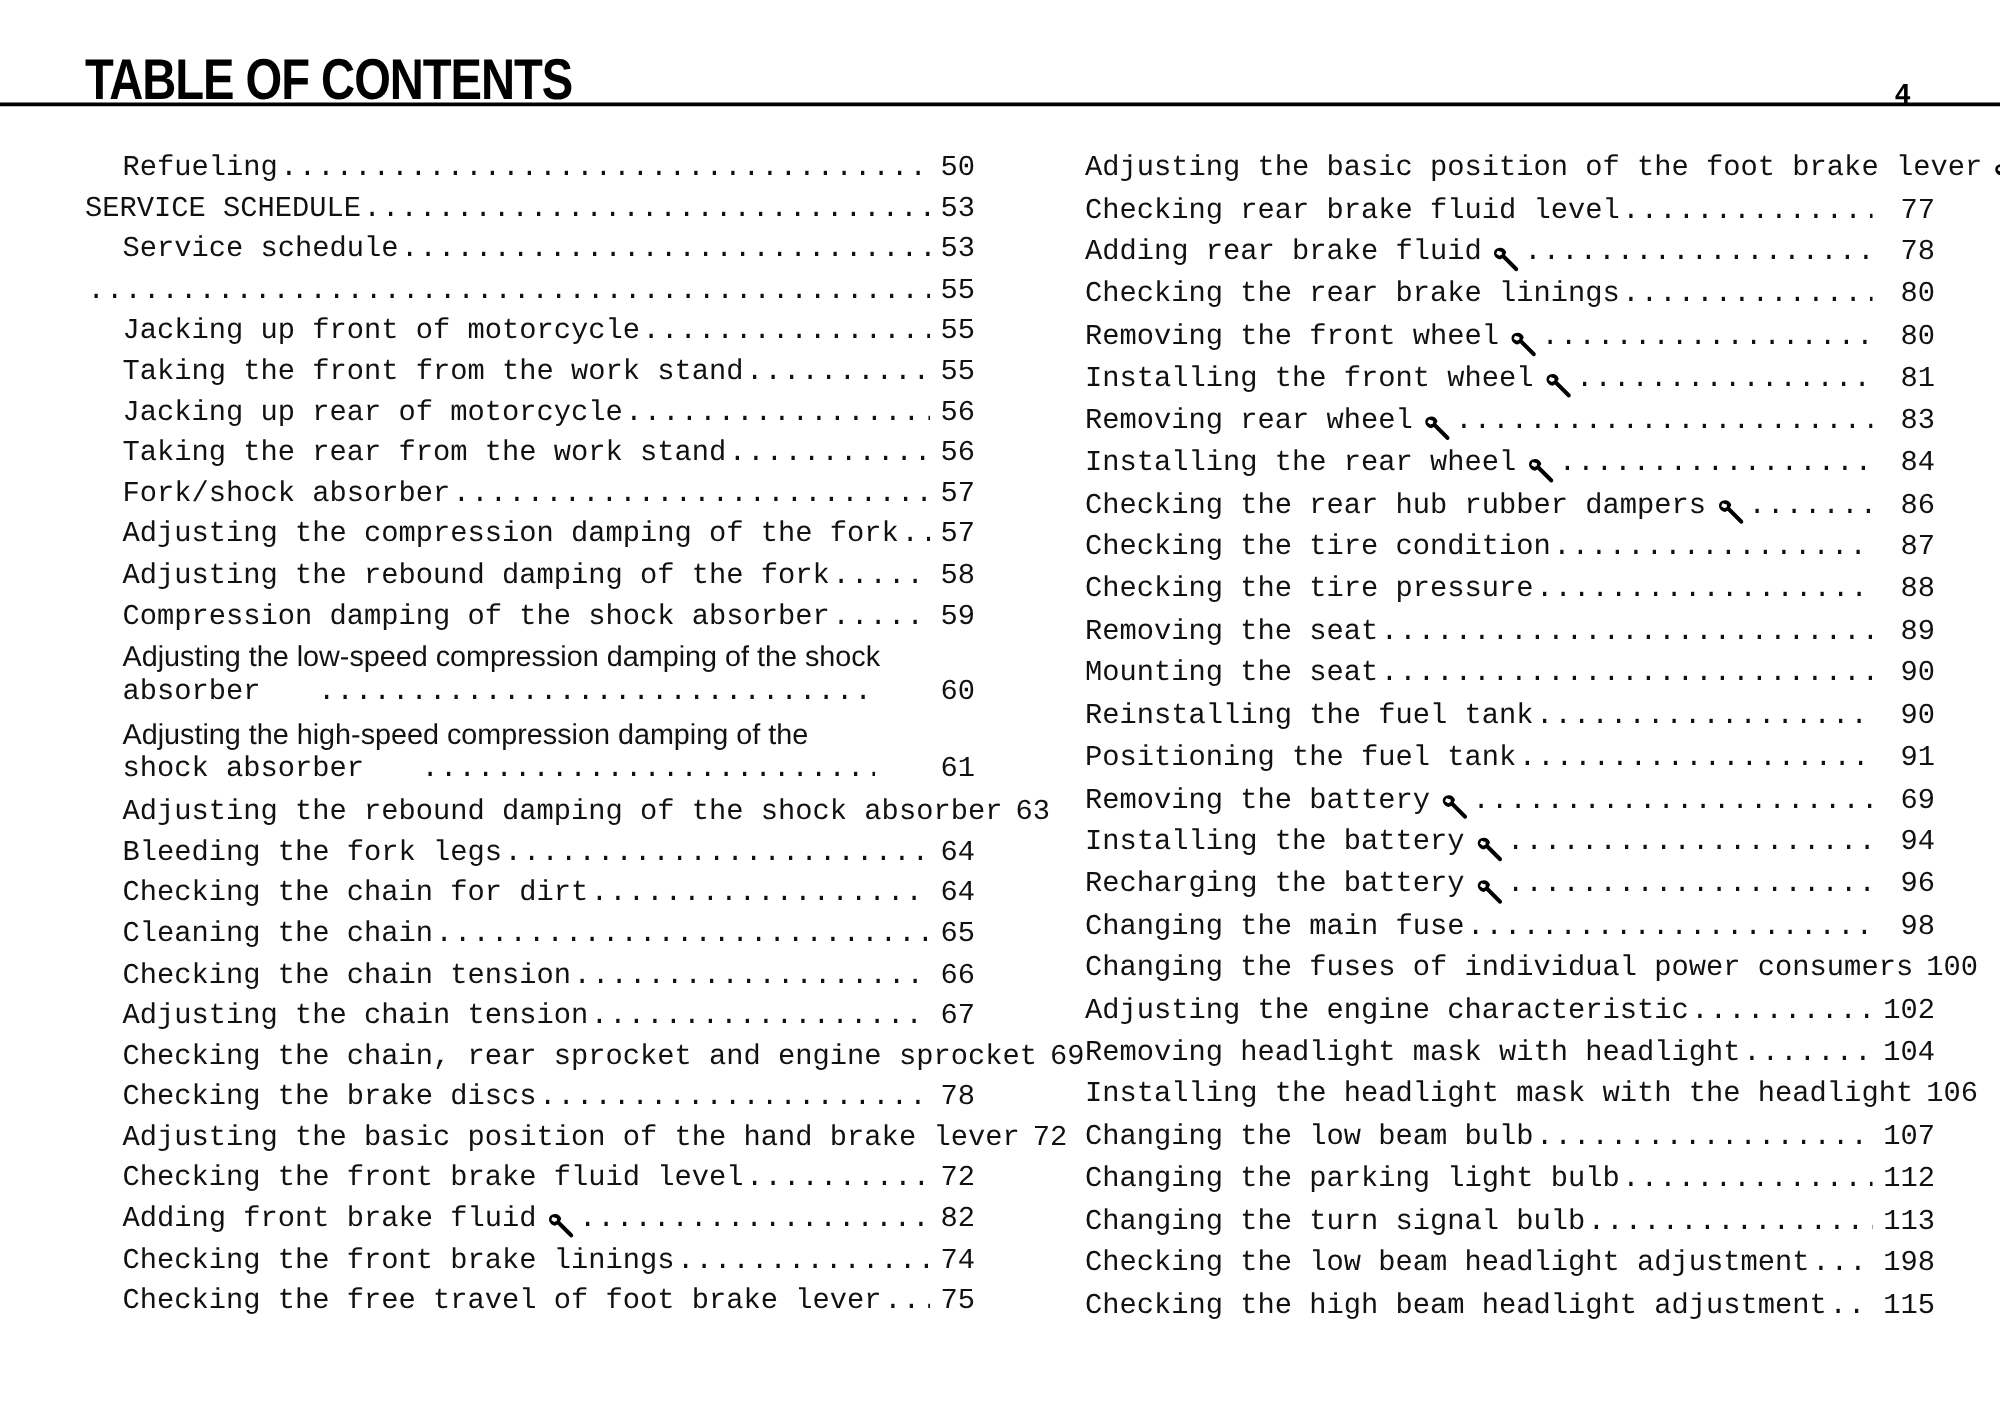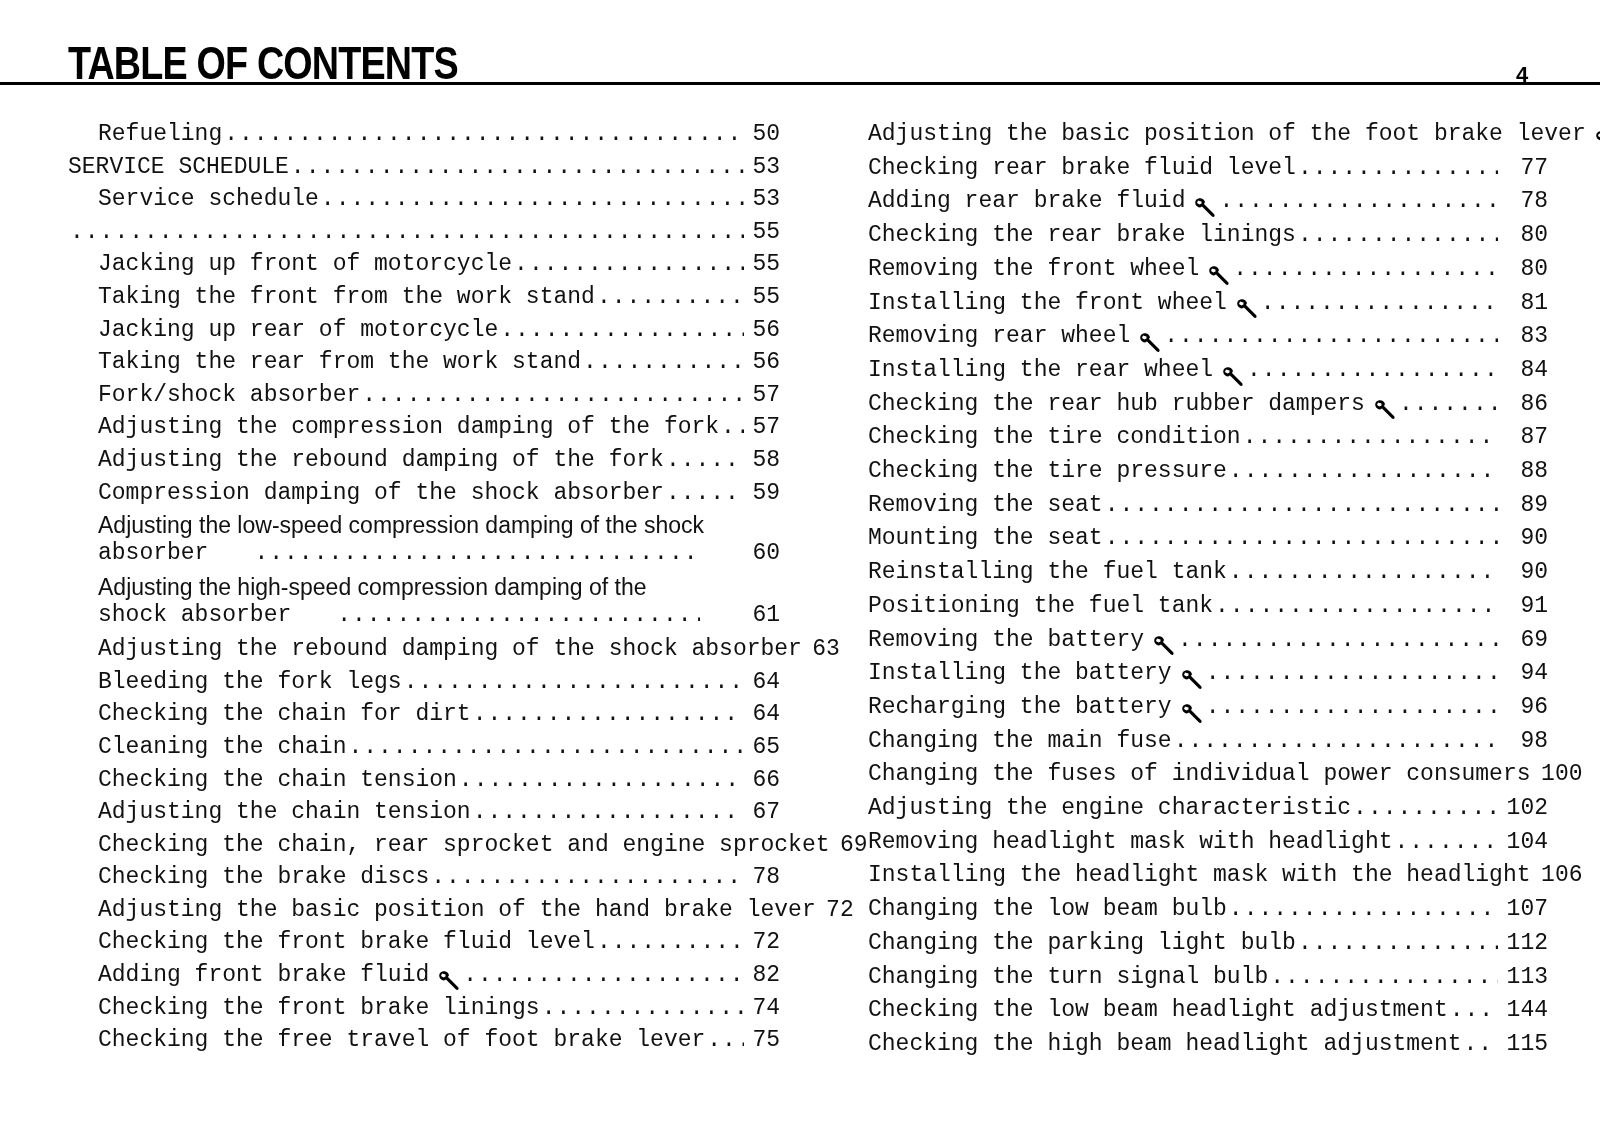--- a/index.html
+++ b/index.html
@@ -333,20 +333,20 @@
       <span class="pg w3">112</span>
     </div>
     <div class="entry">
       <span class="txt">Changing the turn signal bulb</span>
       <span class="dots"></span>
       <span class="pg w3">113</span>
     </div>
     <div class="entry">
       <span class="txt">Checking the low beam headlight adjustment</span>
       <span class="dots"></span>
-      <span class="pg w3">144</span>
+      <span class="pg w3">198</span>
     </div>
     <div class="entry">
       <span class="txt">Checking the high beam headlight adjustment</span>
       <span class="dots"></span>
       <span class="pg w3">115</span>
     </div>
   </div>
 
 </body></html>

